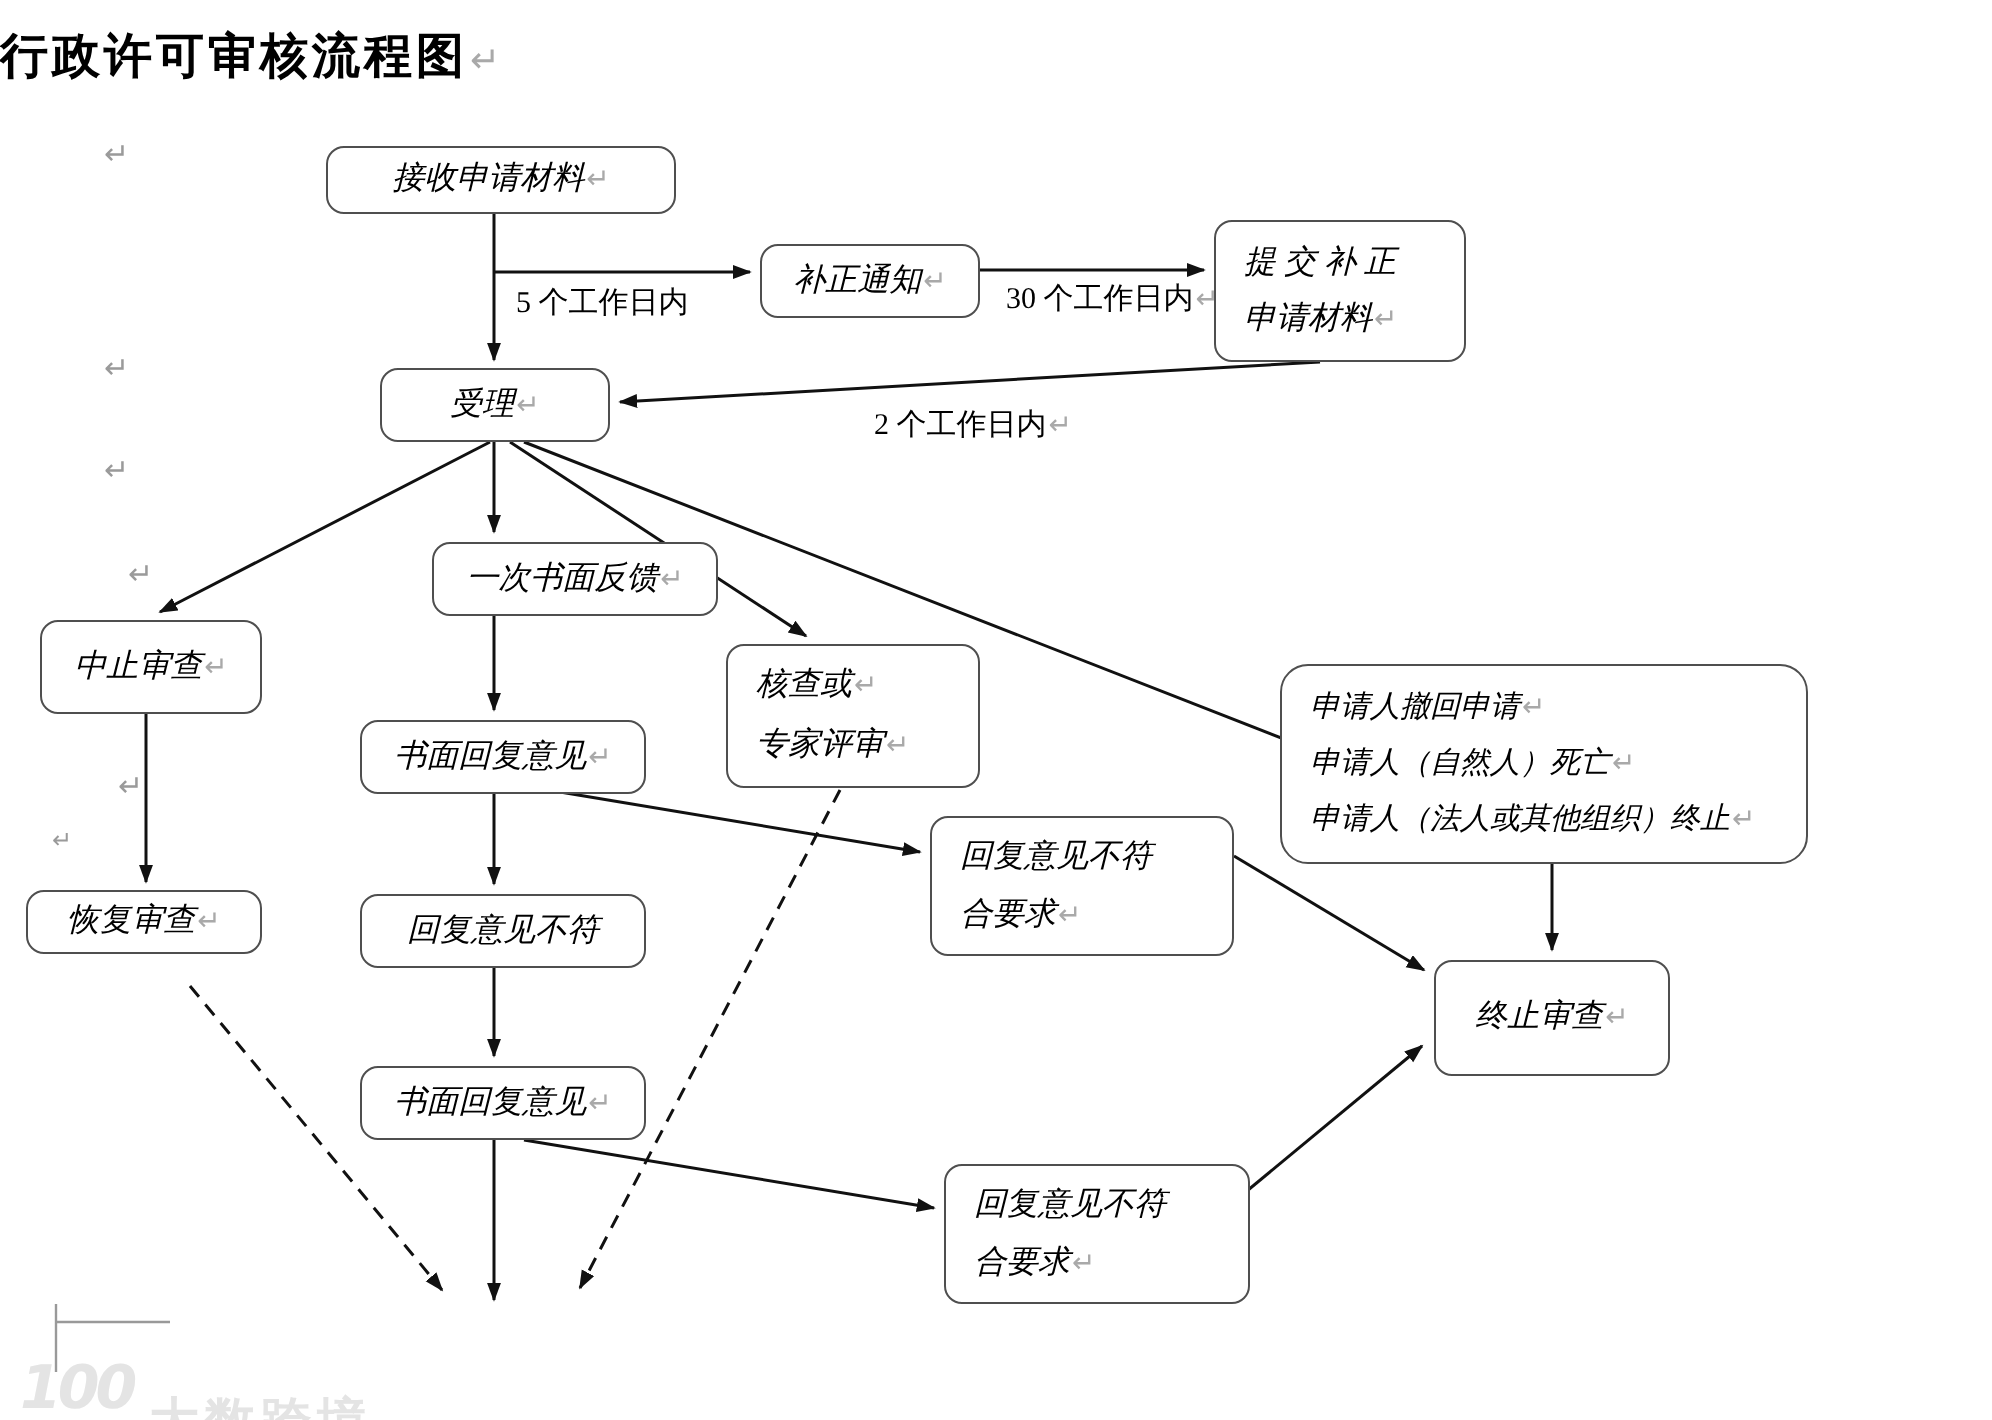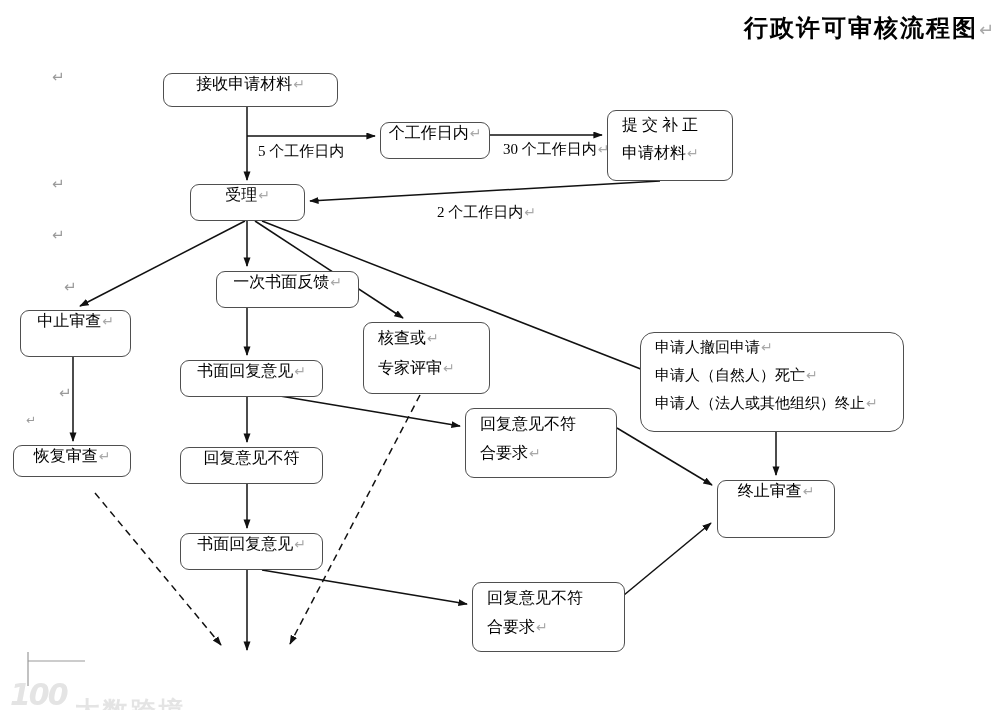--- a/index.html
+++ b/index.html
@@ -4,31 +4,31 @@
 <style>
   html,body{margin:0;padding:0;background:#fff;}
   #canvas{
     position:relative;width:996px;height:710px;background:#fff;overflow:hidden;
     font-family:"Liberation Serif","DejaVu Serif",serif;color:#000;
   }
   #wires{position:absolute;left:0;top:0;width:996px;height:710px;z-index:1;}
   .node{
     position:absolute;z-index:2;background:#fff;
     border:1.5px solid #4f4f4f;border-radius:9px;
-    display:flex;flex-direction:column;justify-content:flex-start;
-    font-size:16px;line-height:20px;box-sizing:border-box;
+    display:flex;flex-direction:column;justify-content:center;
+    font-size:16px;line-height:20px;box-sizing:border-box;font-style:italic;
   }
   .node.center{align-items:center;text-align:center;}
   .node.left{align-items:flex-start;text-align:left;padding-left:14px;padding-right:8px;}
   .node .ln{white-space:nowrap;}
   .pilcrow{color:#a9a9a9;font-family:"DejaVu Sans",sans-serif;font-size:14px;margin-left:1px;}
   .floating-pilcrow{position:absolute;z-index:2;color:#9a9a9a;font-family:"DejaVu Sans",sans-serif;font-size:15px;}
   .edge-label{position:absolute;z-index:2;font-size:15px;white-space:nowrap;}
   #title{
-    position:absolute;left:0;top:12px;width:996px;text-align:right;z-index:2;
+    position:absolute;left:0;top:12px;width:996px;text-align:left;z-index:2;
     font-family:"Liberation Sans","DejaVu Sans",sans-serif;
     font-weight:700;font-size:24px;letter-spacing:2px;
   }
   #title .pilcrow{font-size:18px;font-weight:400;}
   #watermark{
     position:absolute;left:10px;top:662px;z-index:3;display:flex;align-items:center;
     color:#e4e4e4;font-family:"DejaVu Sans",sans-serif;font-weight:700;
     user-select:none;
   }
   #watermark .wm-logo{font-size:30px;font-style:italic;letter-spacing:-2px;margin-right:8px;}
@@ -76,21 +76,21 @@
 
   <div id="title">
     <span>行政许可审核流程图</span><span class="pilcrow">↵</span>
   </div>
 
   <div class="node center" style="left:163px;top:73px;width:175px;height:34px;">
     <div class="ln"><span>接收申请材料</span><span class="pilcrow">↵</span></div>
   </div>
 
   <div class="node center" style="left:380px;top:122px;width:110px;height:37px;">
-    <div class="ln"><span>个工作日内</span><span class="pilcrow">↵</span></div>
+    <div class="ln"><span>补正通知</span><span class="pilcrow">↵</span></div>
   </div>
 
   <div class="node left" style="left:607px;top:110px;width:126px;height:71px;line-height:28px;">
     <div class="ln">提 交 补 正</div>
     <div class="ln"><span>申请材料</span><span class="pilcrow">↵</span></div>
   </div>
 
   <div class="node center" style="left:190px;top:184px;width:115px;height:37px;">
     <div class="ln"><span>受理</span><span class="pilcrow">↵</span></div>
   </div>

